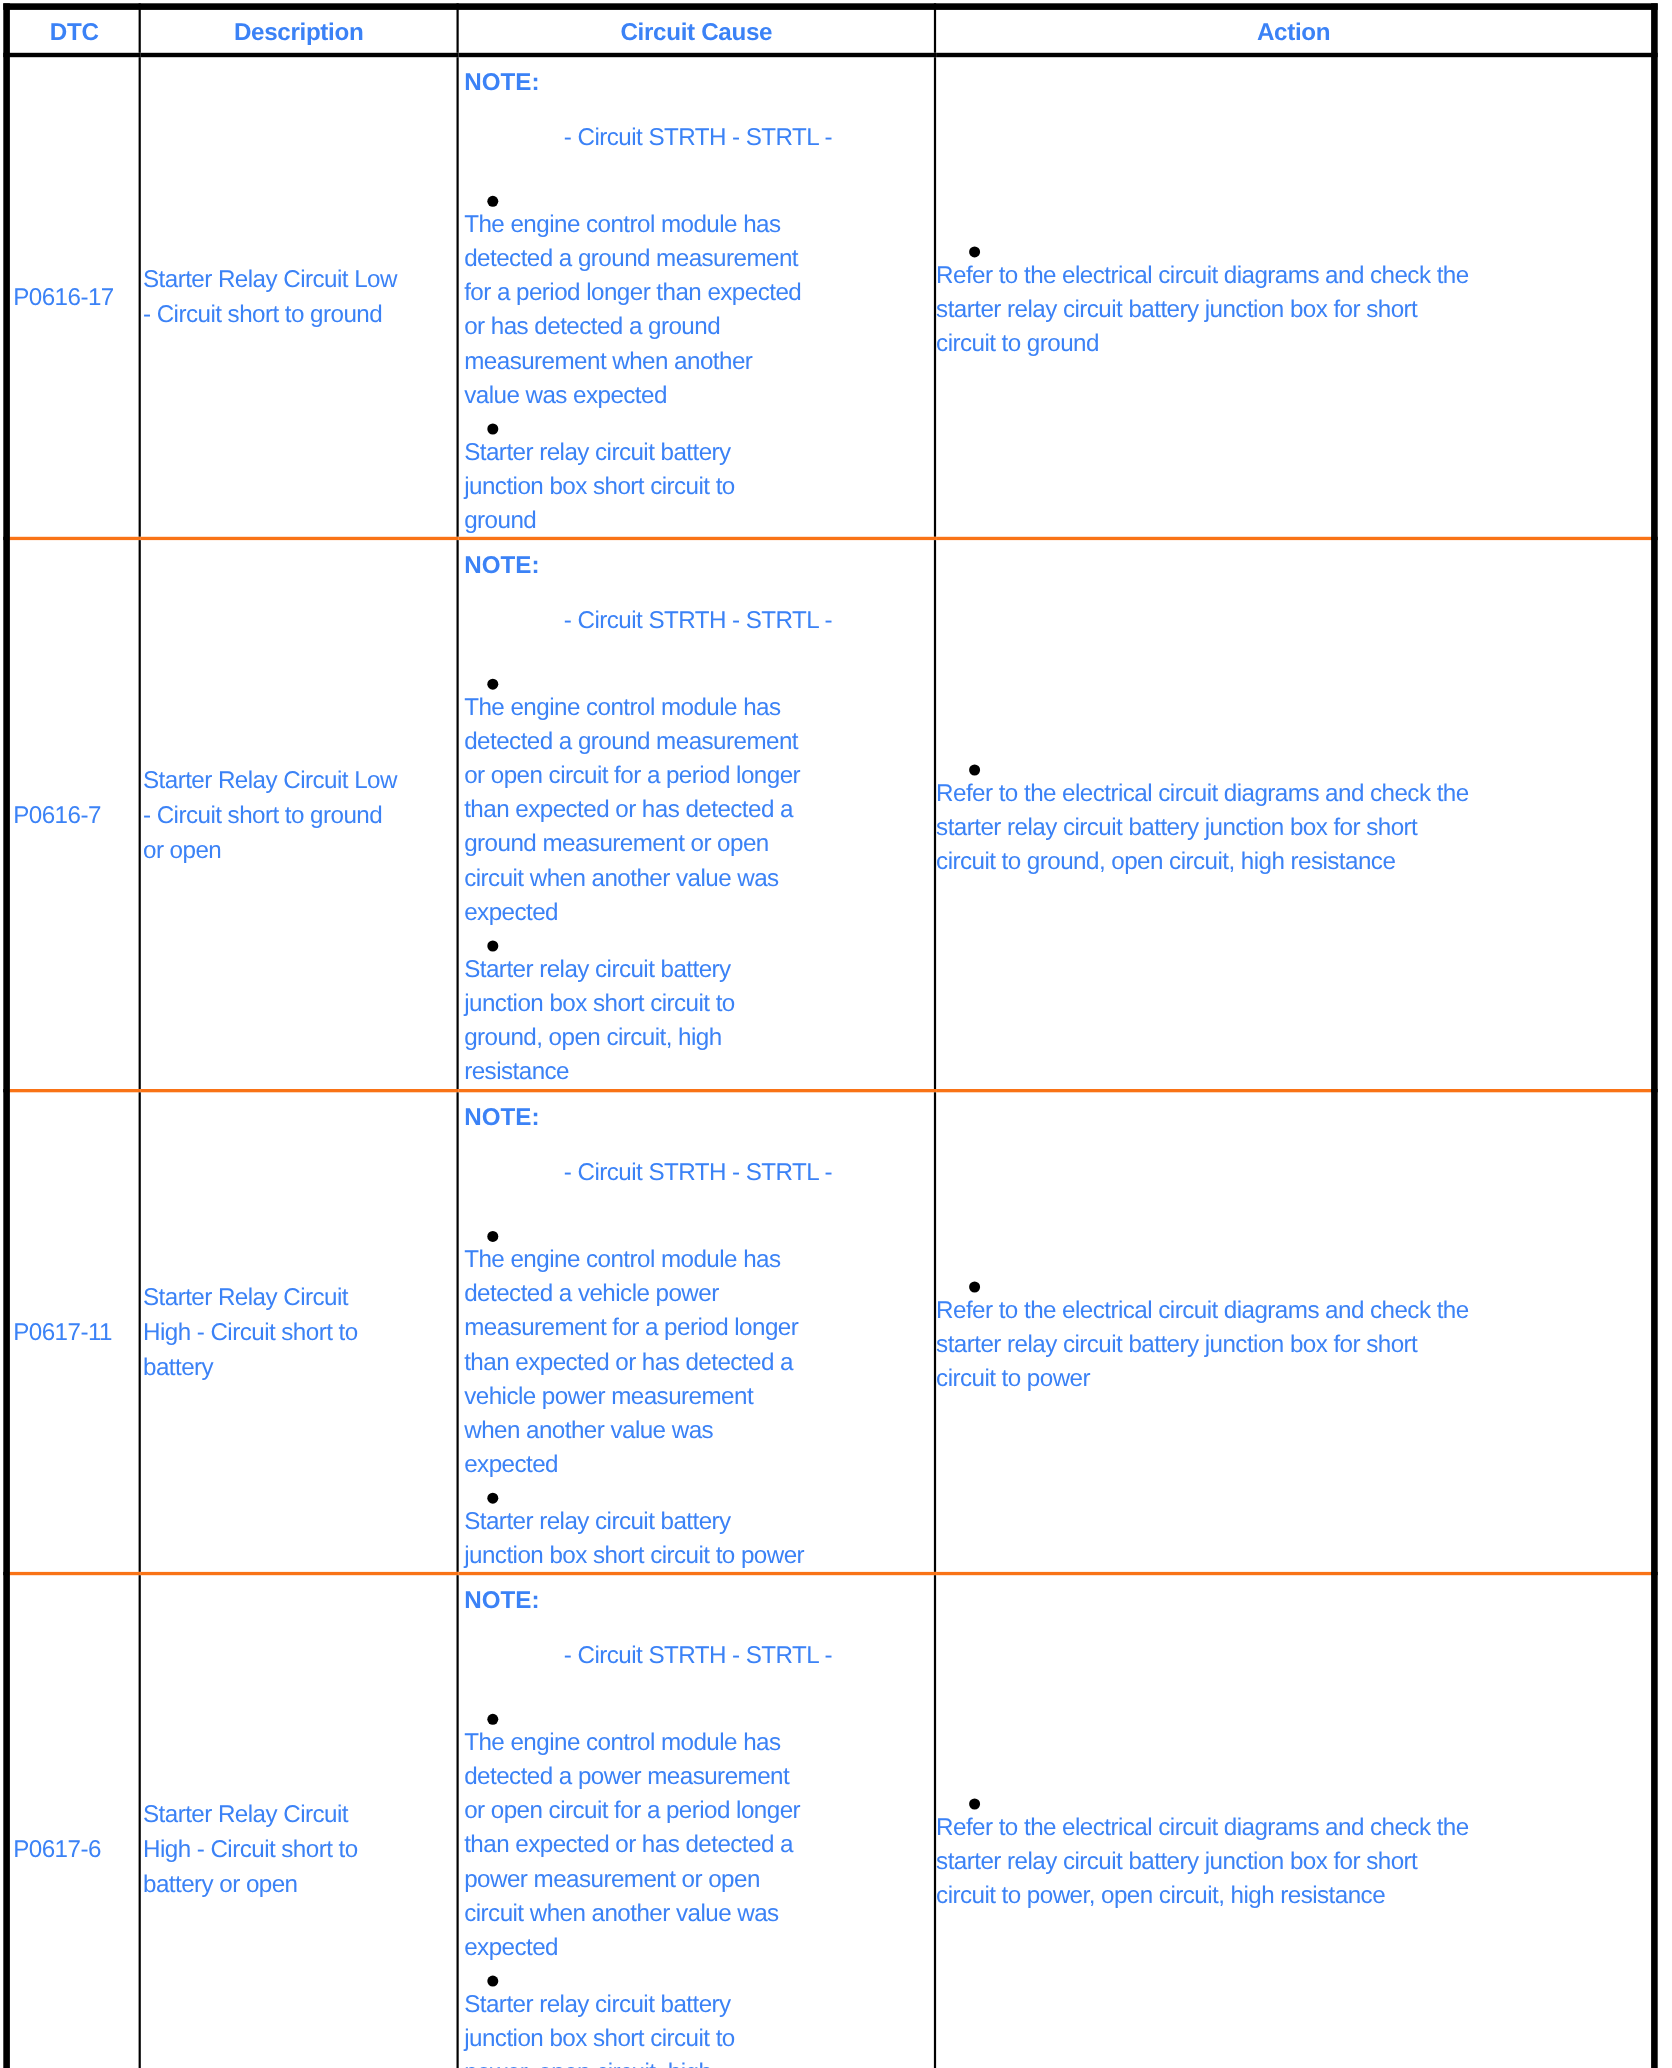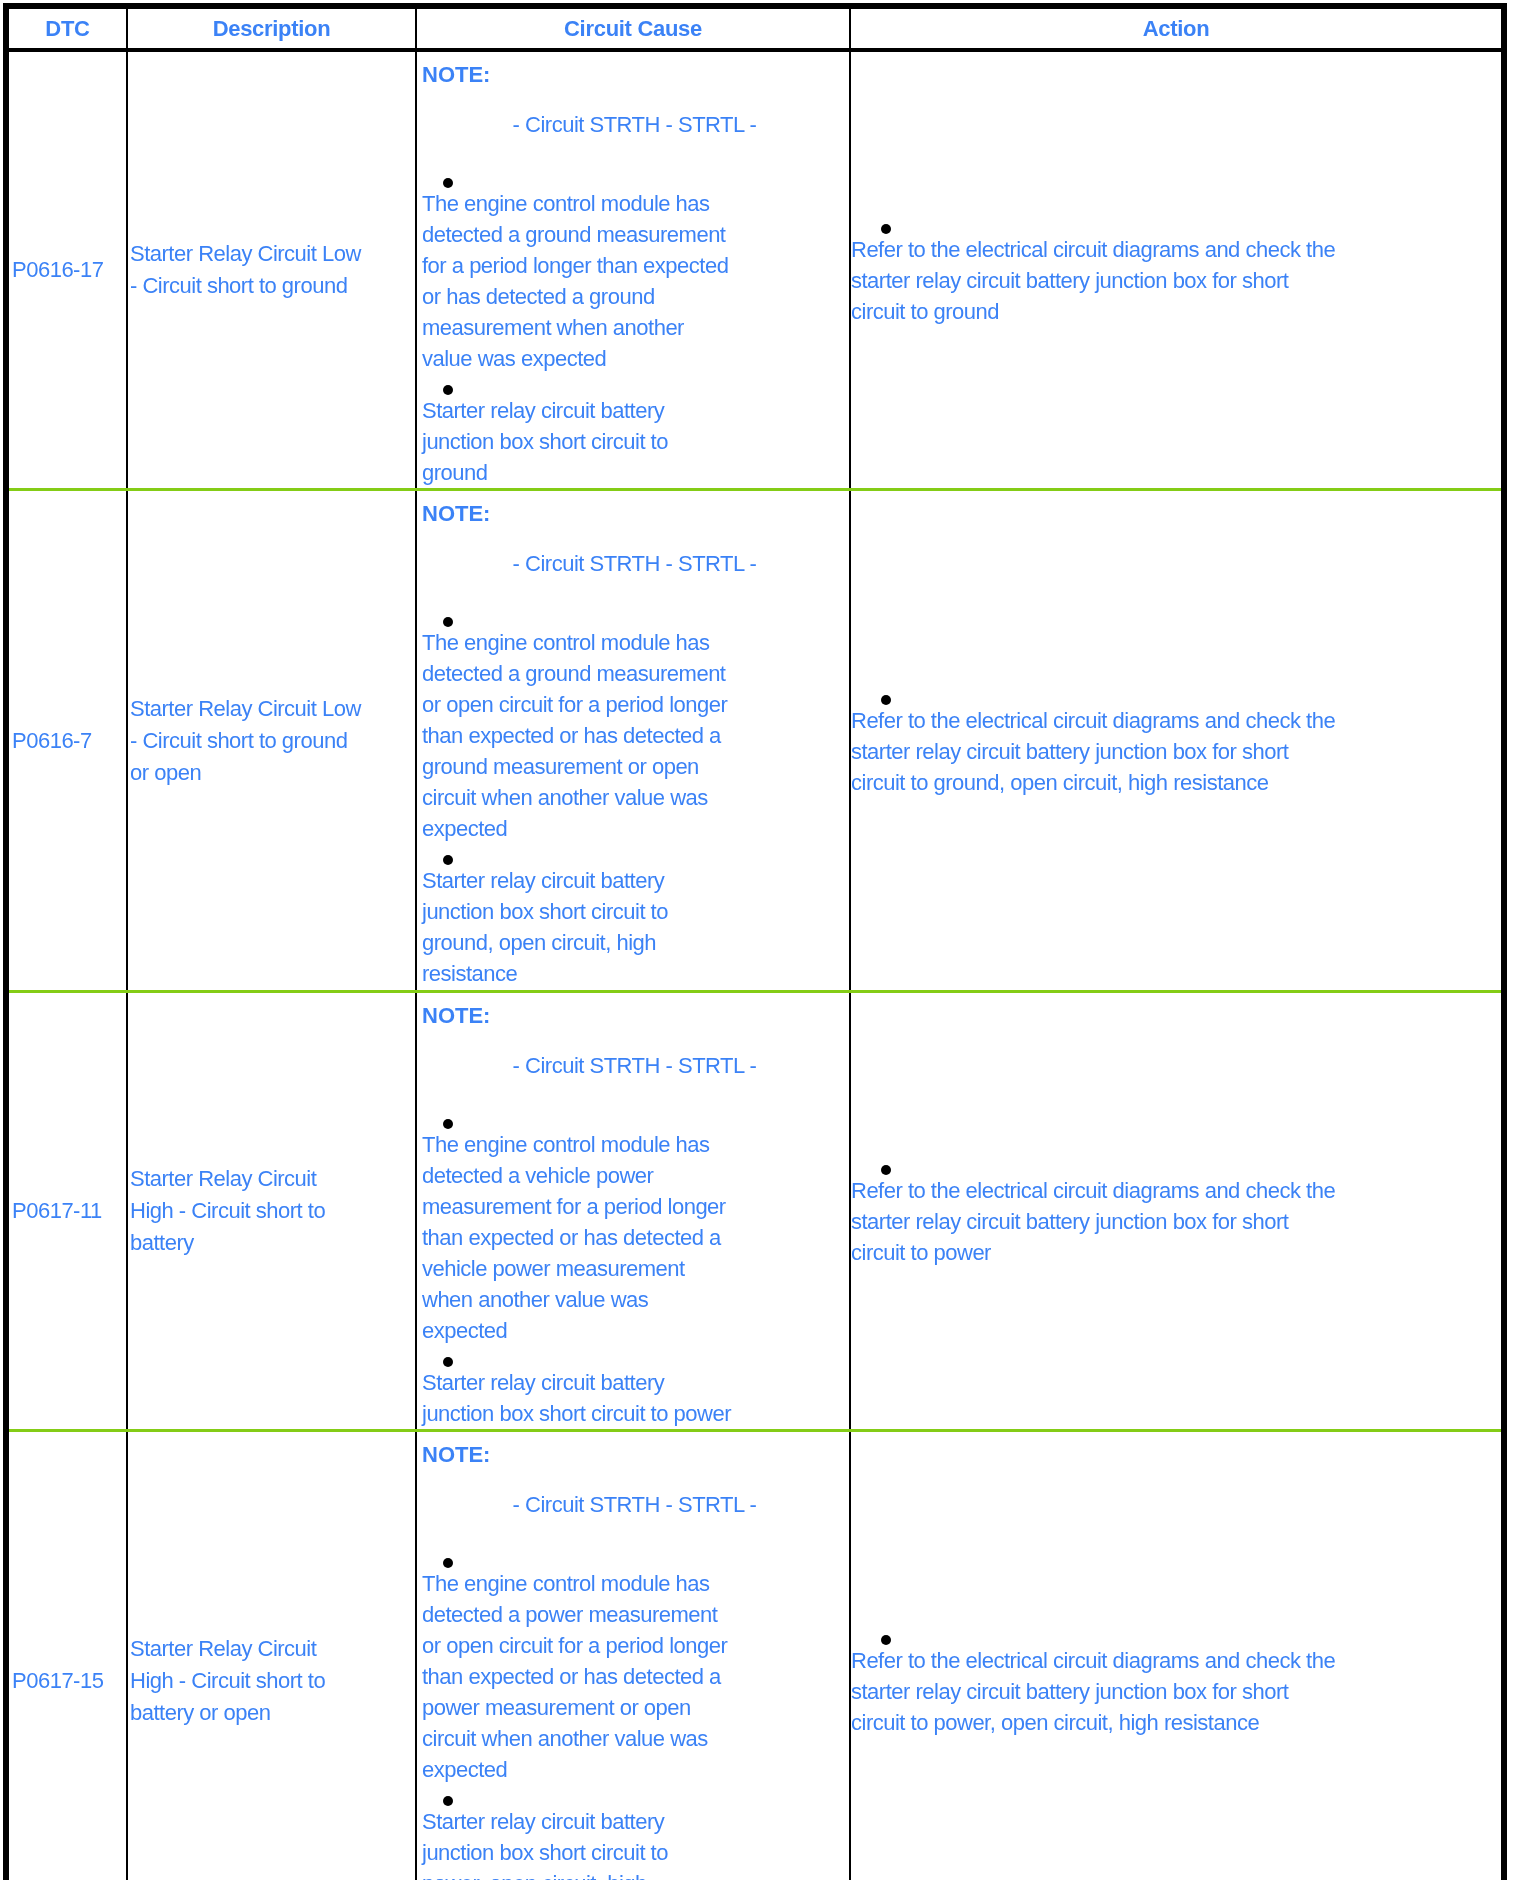--- a/index.html
+++ b/index.html
@@ -33,21 +33,21 @@
     height: 39px;
     font-size: 22px;
     font-weight: bold;
     letter-spacing: -0.3px;
     text-align: center;
     vertical-align: middle;
     padding: 0;
   }
   td {
     border-left: 2px solid #000000;
-    border-top: 3px solid #84cc16;
+    border-top: 3px solid #f97316;
     padding: 0;
   }
   th:first-child, td:first-child { border-left: none; }
   thead tr th { border-top: none; }
 
   tr.row-0 td { height: 416px; }
   tr.row-1 td { height: 492px; }
   tr.row-2 td { height: 420px; }
   tr.row-3 td { height: 480px; }
 
@@ -249,21 +249,21 @@
                 <span class="bullet-dot"></span>
                 <span class="bullet-text">Refer to the electrical circuit diagrams and check the
 starter relay circuit battery junction box for short
 circuit to power</span>
               </div>
             </div>
           </td>
         </tr>
         <tr class="body-row row-3">
           <td class="dtc-cell">
-            <div class="dtc-code">P0617-15</div>
+            <div class="dtc-code">P0617-6</div>
           </td>
           <td class="desc-cell">
             <div class="desc-text">Starter Relay Circuit
 High - Circuit short to
 battery or open</div>
           </td>
           <td class="cause-cell">
             <div class="note-label">NOTE:</div>
             <div class="note-circuit">- Circuit STRTH - STRTL -</div>
             <div class="bullet-list">

